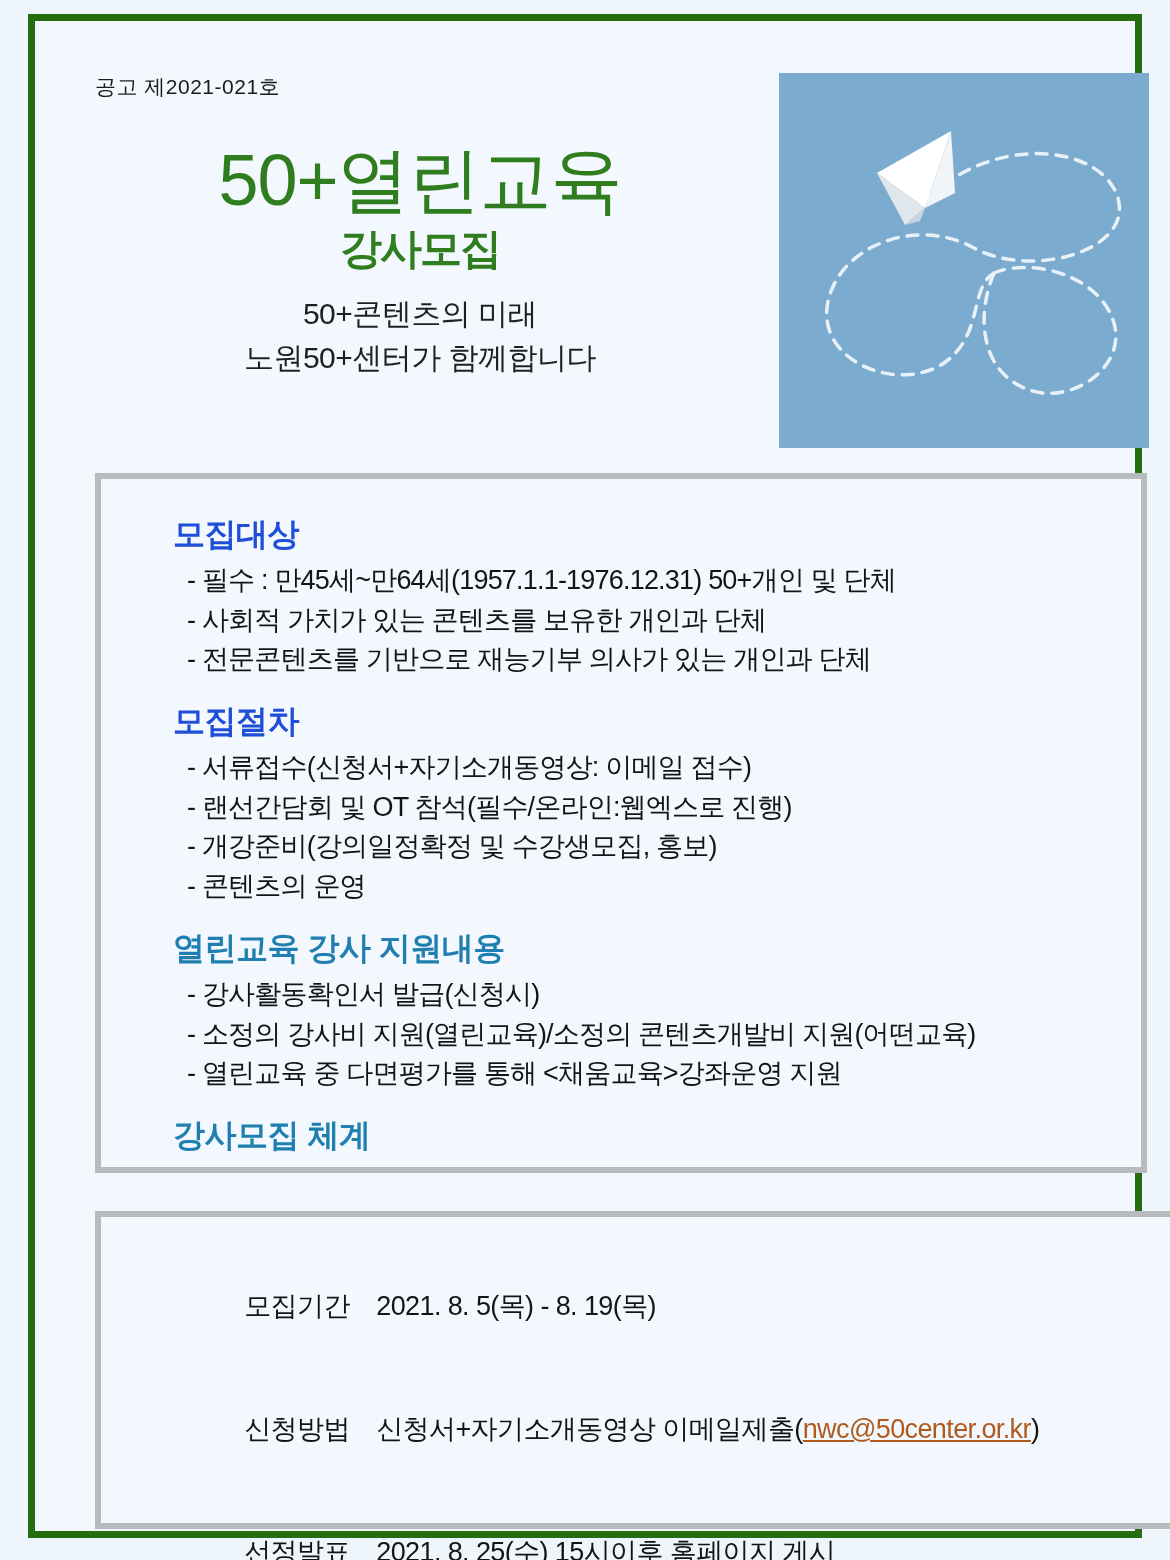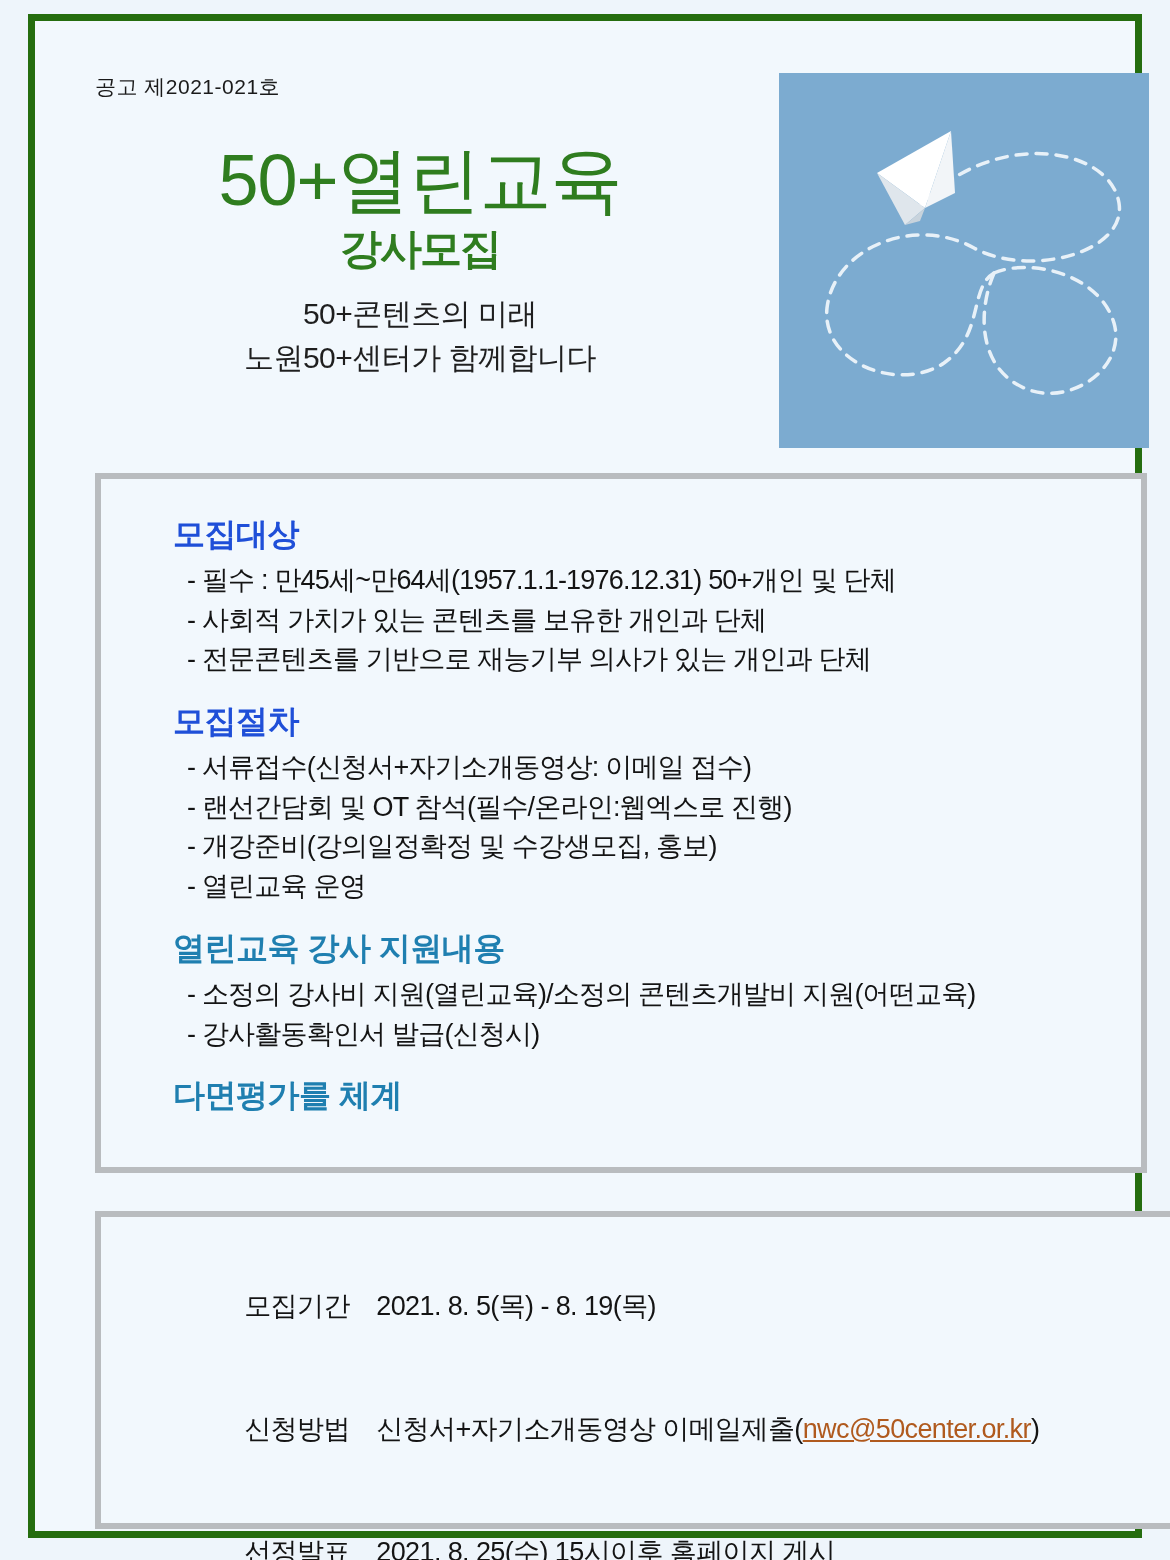--- a/index.html
+++ b/index.html
@@ -184,38 +184,39 @@
         </div>
 
         <div class="gap"></div>
 
         <div class="section">
           <div class="sec-head">모집절차</div>
           <ul class="sec-list">
             <li>- 서류접수(신청서+자기소개동영상: 이메일 접수)</li>
             <li>- 랜선간담회 및 OT 참석(필수/온라인:웹엑스로 진행)</li>
             <li>- 개강준비(강의일정확정 및 수강생모집, 홍보)</li>
-            <li>- 열린교육 운영</li>
+            <li>- 콘텐츠의 운영</li>
           </ul>
         </div>
 
         <div class="gap"></div>
 
         <div class="section">
           <div class="sec-head teal">열린교육 강사 지원내용</div>
           <ul class="sec-list">
+            <li>- 강사활동확인서 발급(신청시)</li>
             <li>- 소정의 강사비 지원(열린교육)/소정의 콘텐츠개발비 지원(어떤교육)</li>
-            <li>- 강사활동확인서 발급(신청시)</li>
+            <li>- 열린교육 중 다면평가를 통해  &lt;채움교육&gt;강좌운영 지원</li>
           </ul>
         </div>
 
         <div class="gap"></div>
 
         <div class="section">
-          <div class="sec-head teal">다면평가를 체계</div>
+          <div class="sec-head teal">강사모집 체계</div>
         </div>
 
       </div>
     </div>
 
     <div class="footer-box">
       <div class="frow">
         <span class="flabel">모집기간</span><span>2021. 8. 5(목) - 8. 19(목)</span>
       </div>
       <div class="frow">

